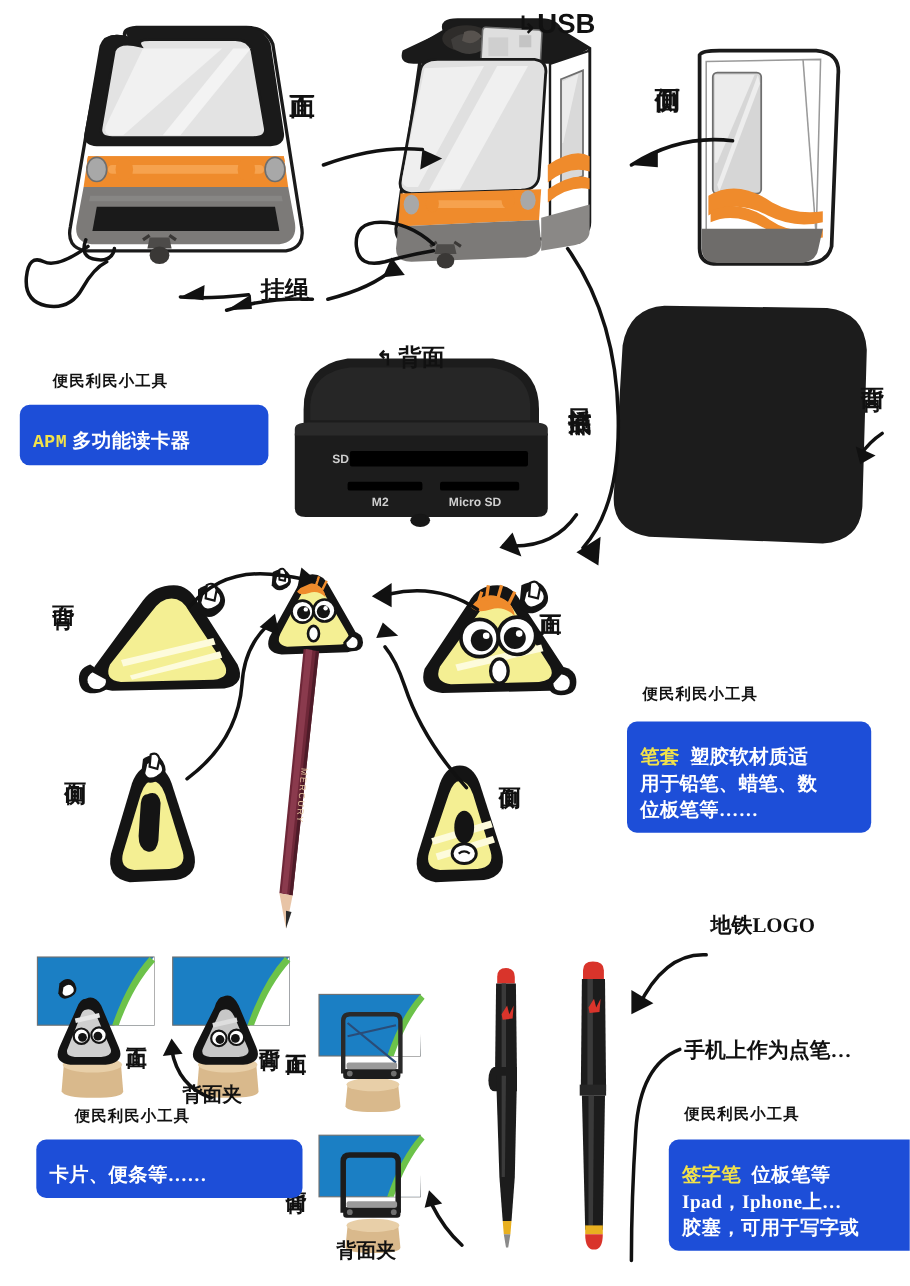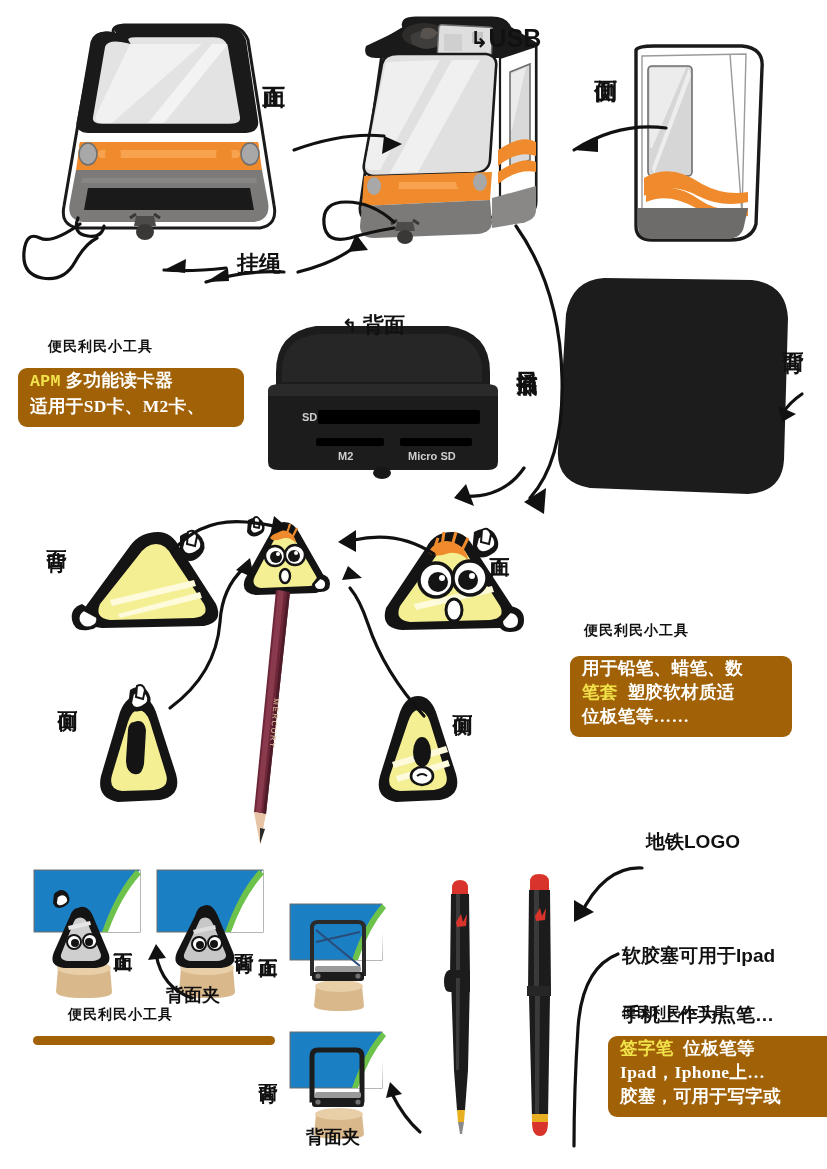--- a/index.html
+++ b/index.html
@@ -4,32 +4,32 @@
 <style>
   html,body{margin:0;padding:0;}
   body{
     width:827px;height:1169px;background:#ffffff;
     font-family:"Liberation Serif","DejaVu Serif",serif;
     overflow:hidden;position:relative;
   }
   #stage{position:absolute;left:0;top:0;width:827px;height:1169px;}
   .abs{position:absolute;}
   .lbl{
-    font-family:Liberation Sans, sans-serif;
+    font-family:Liberation Serif, serif;
     color:#111;font-weight:700;line-height:1.05;letter-spacing:0px;
     white-space:pre-line;
   }
   .lbl-v{writing-mode:vertical-rl;text-orientation:upright;}
   .cap-title{
     font-family:"Liberation Serif","DejaVu Serif",serif;
     font-weight:700;color:#111;font-size:14px;letter-spacing:1px;
   }
   .infobox{
-    background:#a16207;border-radius:9px;color:#fff;
-    padding:0 12px 9px 12px;
+    background:#1d4ed8;border-radius:9px;color:#fff;
+    padding:20px 12px 9px 12px;
     font-family:"Liberation Serif","DejaVu Serif",serif;
     font-size:17.5px;line-height:1.38;font-weight:600;letter-spacing:0.4px;
   }
   .infobox .hl{color:#f2e24a;font-weight:700;}
   .mono{font-family:"Liberation Mono","DejaVu Sans Mono",monospace;font-size:16.5px;}
   .usb-lbl{
     font-family:"Liberation Sans","DejaVu Sans",sans-serif;
     font-weight:700;font-size:25px;color:#111;
   }
   svg{display:block;overflow:visible;}
@@ -104,21 +104,21 @@
   </svg>
   <svg class="abs" style="left:388px;top:218px;" width="36" height="32" viewBox="0 0 36 32">
     <path d="M9 4 L25 4 L27 13 L7 13 Z" fill="#4d4b49"></path>
     <ellipse cx="17" cy="19" rx="8" ry="7" fill="#3a3836"></ellipse>
     <path d="M3 6 L9 2 M31 6 L25 2" stroke="#3a3836" stroke-width="2.8" fill="none"></path>
   </svg>
   <svg class="abs" style="left:266px;top:200px;" width="140" height="70" viewBox="0 0 140 70">
     <path d="M128 22 q-22 -20 -48 -20 q-24 0 -22 22 q2 20 26 14 q20 -6 44 -10" class="arw" stroke-width="3.2"></path>
   </svg>
 
-  <div class="abs usb-lbl" style="left:470px;top:24px;">
+  <div class="abs usb-lbl" style="left:470px;top:8px;">
     <span style="font-size:22px;">↳</span><span>USB</span>
   </div>
 
   <svg class="abs" style="left:630px;top:28px;" width="150" height="215" viewBox="0 0 150 215">
     <path d="M6 22 L6 198 Q6 212 22 212 L100 212 Q122 212 126 196 L132 40 Q134 20 112 18 L24 18 Q8 18 6 22 Z" fill="#ffffff" stroke="#1a1a1a" stroke-width="3.4"></path>
     <path d="M12 28 L116 26 L112 186 L12 186 Z" fill="none" stroke="#9a9a9a" stroke-width="1.4"></path>
     <path d="M100 26 L112 186" stroke="#9a9a9a" stroke-width="1.4" fill="none"></path>
     <rect x="18" y="38" width="44" height="110" rx="4" fill="#d6d6d6" stroke="#6e6e6e" stroke-width="1.6"></rect>
     <path d="M20 40 L56 40 L22 120 L20 120 Z" fill="#f0f0f0" opacity=".85"></path>
     <path d="M59 40 L61 48 L24 146 L22 140 Z" fill="#f6f6f6" opacity=".7"></path>
@@ -165,21 +165,20 @@
     <rect x="119" y="158" width="10" height="7" fill="#171717"></rect>
   </svg>
 
   <div class="abs lbl" style="left:342px;top:292px;font-size:21px;">
     <span style="font-size:18px;">↰</span> <span>背面</span>
   </div>
 
   <div class="abs cap-title" style="left:48px;top:338px;">便民利民小工具</div>
   <div class="abs infobox" style="left:18px;top:368px;width:202px;">
     <div><span class="hl mono">APM</span> <span>多功能读卡器</span></div>
-    <div>适用于SD卡、M2卡、</div>
   </div>
 
   <svg class="abs" style="left:552px;top:268px;" width="240" height="235" viewBox="0 0 240 235">
     <path d="M52 10 Q20 12 14 46 L6 182 Q4 214 38 220 L196 226 Q230 224 232 192 L236 50 Q234 16 200 12 Z" fill="#1c1c1c"></path>
   </svg>
   <div class="abs lbl lbl-v" style="left:782px;top:336px;font-size:21px;">背面</div>
   <svg class="abs" style="left:772px;top:390px;" width="40" height="40" viewBox="0 0 40 40">
     <path d="M30 4 q-12 8 -20 20" class="arw"></path>
     <path d="M6 16 l4 16 l14 -8 Z" class="arwh"></path>
   </svg>
@@ -289,22 +288,22 @@
     <path d="M8 152 q46 -34 50 -86 q2 -34 24 -54" class="arw"></path>
     <path d="M74 14 l14 -12 l4 20 Z" class="arwh"></path>
   </svg>
   <svg class="abs" style="left:300px;top:566px;" width="130" height="156" viewBox="0 0 130 156">
     <path d="M124 150 q-40 -44 -56 -92 q-8 -24 -18 -36" class="arw"></path>
     <path d="M42 14 l6 -14 l14 12 Z" class="arwh"></path>
   </svg>
 
   <div class="abs cap-title" style="left:584px;top:622px;">便民利民小工具</div>
   <div class="abs infobox" style="left:570px;top:656px;width:198px;">
+    <div><span class="hl">笔套</span>&nbsp;&nbsp;<span>塑胶软材质适</span></div>
     <div>用于铅笔、蜡笔、数</div>
-    <div><span class="hl">笔套</span>&nbsp;&nbsp;<span>塑胶软材质适</span></div>
     <div>位板笔等……</div>
   </div>
 
   <svg class="abs" style="left:32px;top:868px;" width="112" height="132" viewBox="0 0 112 132">
     <rect x="2" y="2" width="106" height="62" fill="#1b7fc4" stroke="#6f6f6f" stroke-width="1"></rect>
     <path d="M72 64 q14 -40 36 -62 L108 64 Z" fill="#ffffff"></path>
     <path d="M70 64 q14 -40 34 -62 l5 4 q-20 22 -33 58 Z" fill="#6cc24a"></path>
     <path d="M26 100 L78 100 L80 124 Q80 130 53 130 Q26 130 24 124 Z" fill="#d9b98c"></path>
     <ellipse cx="52" cy="100" rx="27" ry="7" fill="#e8cfa8"></ellipse>
     <path d="M46 40 Q54 36 60 46 L76 84 Q82 98 64 100 L32 100 Q16 98 22 84 L38 48 Q41 40 46 40 Z" fill="#141414"></path>
@@ -370,20 +369,21 @@
   </svg>
   <div class="abs lbl lbl-v" style="left:258px;top:1068px;font-size:19px;">背面</div>
   <svg class="abs" style="left:374px;top:1080px;" width="54" height="56" viewBox="0 0 54 56">
     <path d="M46 52 q-16 -14 -28 -38" class="arw"></path>
     <path d="M12 18 l4 -16 l12 12 Z" class="arwh"></path>
   </svg>
   <div class="abs lbl" style="left:306px;top:1128px;font-size:18px;">背面夹</div>
 
   <div class="abs cap-title" style="left:68px;top:1006px;">便民利民小工具</div>
   <div class="abs infobox" style="left:33px;top:1036px;width:218px;">
+    <div>卡片、便条等……</div>
   </div>
 
   <svg class="abs" style="left:432px;top:874px;" width="56" height="266" viewBox="0 0 56 266">
     <path d="M20 14 q0 -8 8 -8 q8 0 8 8 L36 20 L20 20 Z" fill="#d9342b"></path>
     <path d="M19 20 L37 20 L38 104 L18 104 Z" fill="#1c1c1c"></path>
     <path d="M24 20 L28 20 L28 104 L24 104 Z" fill="#3a3a3a"></path>
     <path d="M17 96 q-5 2 -5 12 q0 10 6 10 L38 118 L38 96 Z" fill="#1c1c1c"></path>
     <path d="M19 104 L38 104 L36 196 L22 196 Z" fill="#1c1c1c"></path>
     <path d="M24 104 L28 104 L27 196 L24 196 Z" fill="#3a3a3a"></path>
     <path d="M22 196 L36 196 L33 236 L25 236 Z" fill="#1c1c1c"></path>
@@ -407,21 +407,20 @@
     <path d="M86 6 q-38 -2 -62 48" class="arw"></path>
     <path d="M18 38 l0 22 l20 -10 Z" class="arwh"></path>
   </svg>
   <div class="abs lbl" style="left:646px;top:832px;font-size:19px;">地铁LOGO</div>
 
   <svg class="abs" style="left:556px;top:950px;" width="70" height="200" viewBox="0 0 70 200">
     <path d="M62 4 q-36 14 -40 74 q-4 62 -4 118" class="arw"></path>
   </svg>
 
   <div class="abs lbl" style="left:622px;top:912px;font-size:19px;line-height:1.55;">
-    <div>软胶塞可用于Ipad</div>
     <div>手机上作为点笔…</div>
   </div>
 
   <div class="abs cap-title" style="left:622px;top:1004px;">便民利民小工具</div>
   <div class="abs infobox" style="left:608px;top:1036px;width:204px;">
     <div><span class="hl">签字笔</span>&nbsp;&nbsp;<span>位板笔等</span></div>
     <div>Ipad，Iphone上…</div>
     <div>胶塞，可用于写字或</div>
   </div>
 

